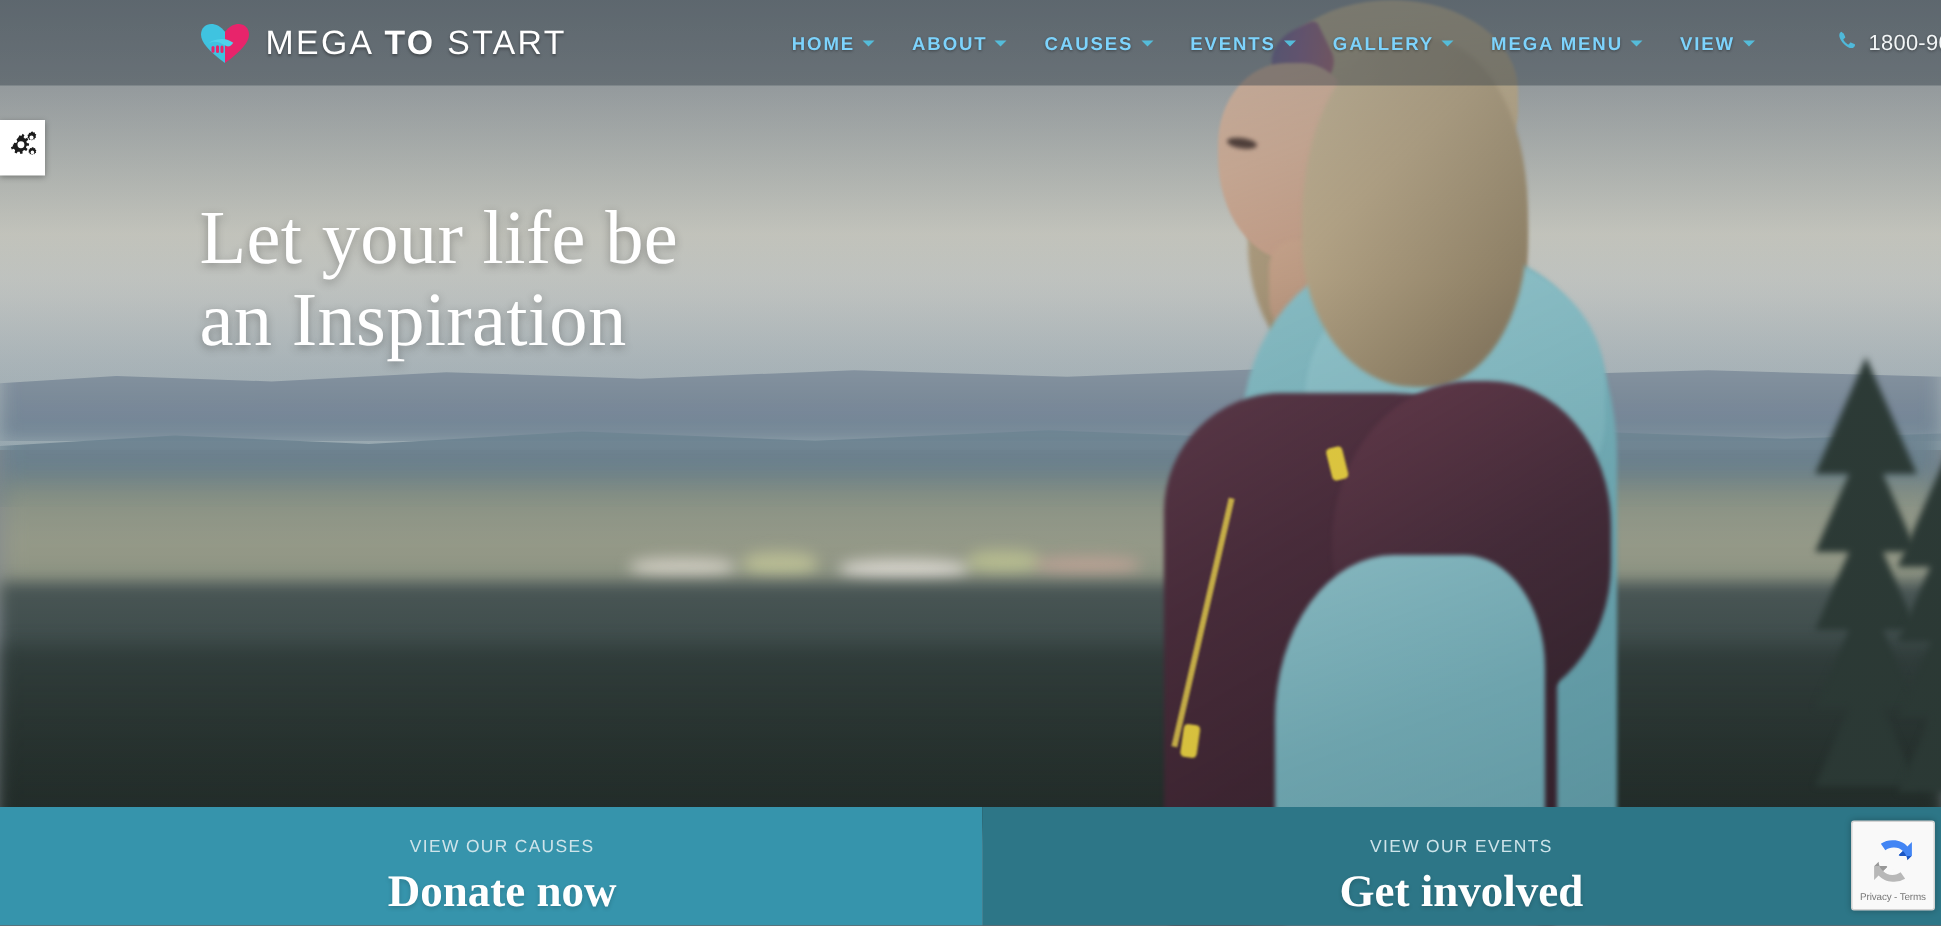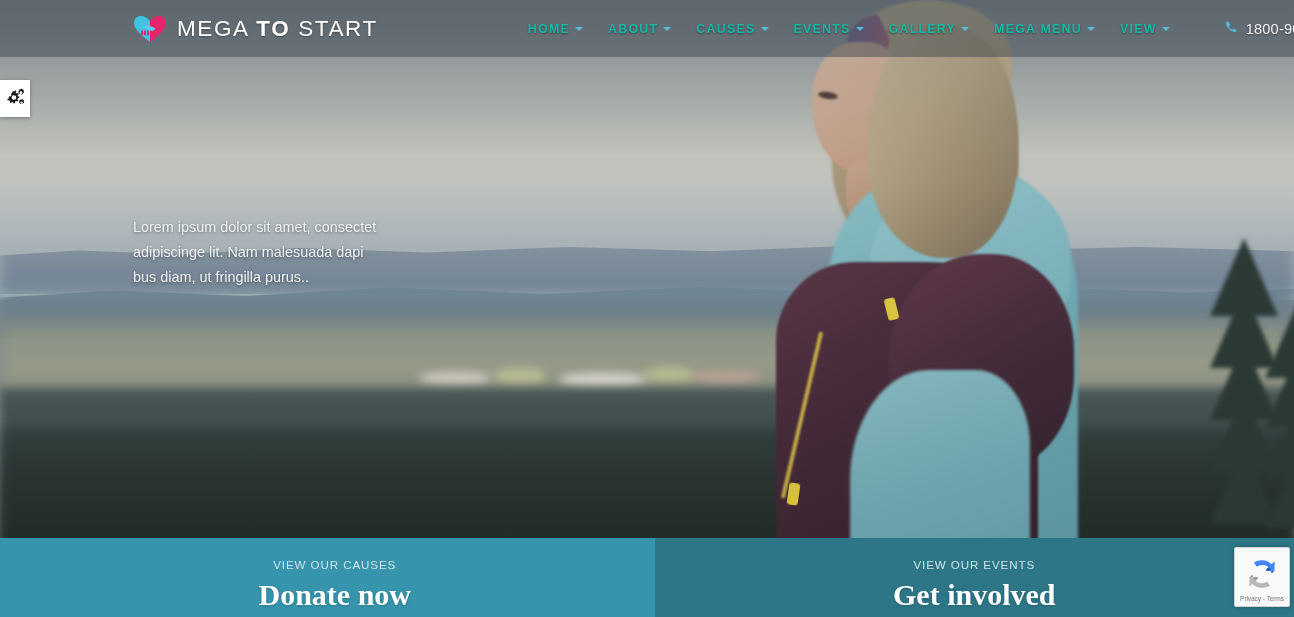--- a/index.html
+++ b/index.html
@@ -164,21 +164,21 @@
   .logo { display:flex; align-items:center; margin-left:133px; }
   .logo-mark { position:relative; width:34px; height:28px; margin-right:10px; flex:none; }
   .logo-text {
     color:#fff; font-size:22.5px; letter-spacing:1.6px; font-weight:400;
     white-space:nowrap; text-shadow:0 1px 2px rgba(0,0,0,.35);
   }
   .logo-text b { font-weight:700; }
 
   .nav { display:flex; align-items:center; margin-left:150px; gap:25px; }
   .nav-item {
-    color:#14b8a6; font-size:12.4px; letter-spacing:1.25px; font-weight:700;
+    color:#7dd3fc; font-size:12.4px; letter-spacing:1.25px; font-weight:700;
     display:flex; align-items:center; gap:5px; white-space:nowrap; cursor:pointer;
     text-shadow:0 1px 2px rgba(0,0,0,.4);
   }
   .caret {
     width:0;height:0;border-left:4px solid transparent;border-right:4px solid transparent;
     border-top:4.5px solid #55bcd9; display:inline-block;
   }
   .phone {
     display:flex; align-items:center; gap:7px; margin-left:30px;
     color:#f2f5f6; font-size:14.6px; letter-spacing:.2px; white-space:nowrap;
@@ -365,23 +365,23 @@
           <path d="M8.2 5.6 9 4.1l1.2.5.9-1.4 1.2.9-.6 1.4 1 1 1.4-.6.8 1.3-1.3.9.3 1.3 1.5.2-.1 1.5-1.5.1-.5 1.2 1.1 1-.9 1.2-1.4-.6-1.1.8.1 1.5-1.5.3-.5-1.4-1.3-.1-.8 1.2-1.3-.7.4-1.4-.9-1-1.4.4-.5-1.4 1.3-.7v-1.3L5 10.5l.4-1.4 1.4.3.8-1.1-.6-1.3zM9.9 8.2a2.3 2.3 0 1 0 .1 4.6 2.3 2.3 0 0 0-.1-4.6z"></path>
           <path d="M16.6 2.1l.9-.6.6.9 1-.2.2 1 .9.5-.5.9.4 1-.9.4-.2 1-1-.1-.7.8-.8-.7-1 .3-.3-1-.9-.4.4-.9-.4-1 .9-.5.1-1 1 .1.3-.5zM17 4.3a1.4 1.4 0 1 0 0 2.8 1.4 1.4 0 0 0 0-2.8z"></path>
           <path d="M17.3 12.4l.8-.4.4.8.9-.1.1.9.8.5-.5.8.3.9-.9.3-.3.8-.8-.2-.7.6-.6-.7-.9.2-.2-.9-.8-.4.4-.8-.3-.9.8-.3.2-.9.9.2zm.3 2a1.2 1.2 0 1 0 0 2.4 1.2 1.2 0 0 0 0-2.4z"></path>
         </g>
       </svg>
     </span>
   </div>
 
   <div class="hero-content">
     <h1 class="hero-title">
-      <br>
+      <span>Let your life be</span><br>
+      <span>an Inspiration</span>
     </h1>
-    <p class="hero-sub">Lorem ipsum dolor sit amet, consectet adipiscinge lit. Nam malesuada dapi bus diam, ut fringilla purus..</p>
   </div>
 
   <div class="panels">
     <div class="panel" style="background:#3694ac;padding-left:15px;">
       <div class="panel-kicker">VIEW OUR CAUSES</div>
       <div class="panel-title">Donate now</div>
     </div>
     <div class="panel" style="background:#2d7687;">
       <div class="panel-kicker">VIEW OUR EVENTS</div>
       <div class="panel-title">Get involved</div>

